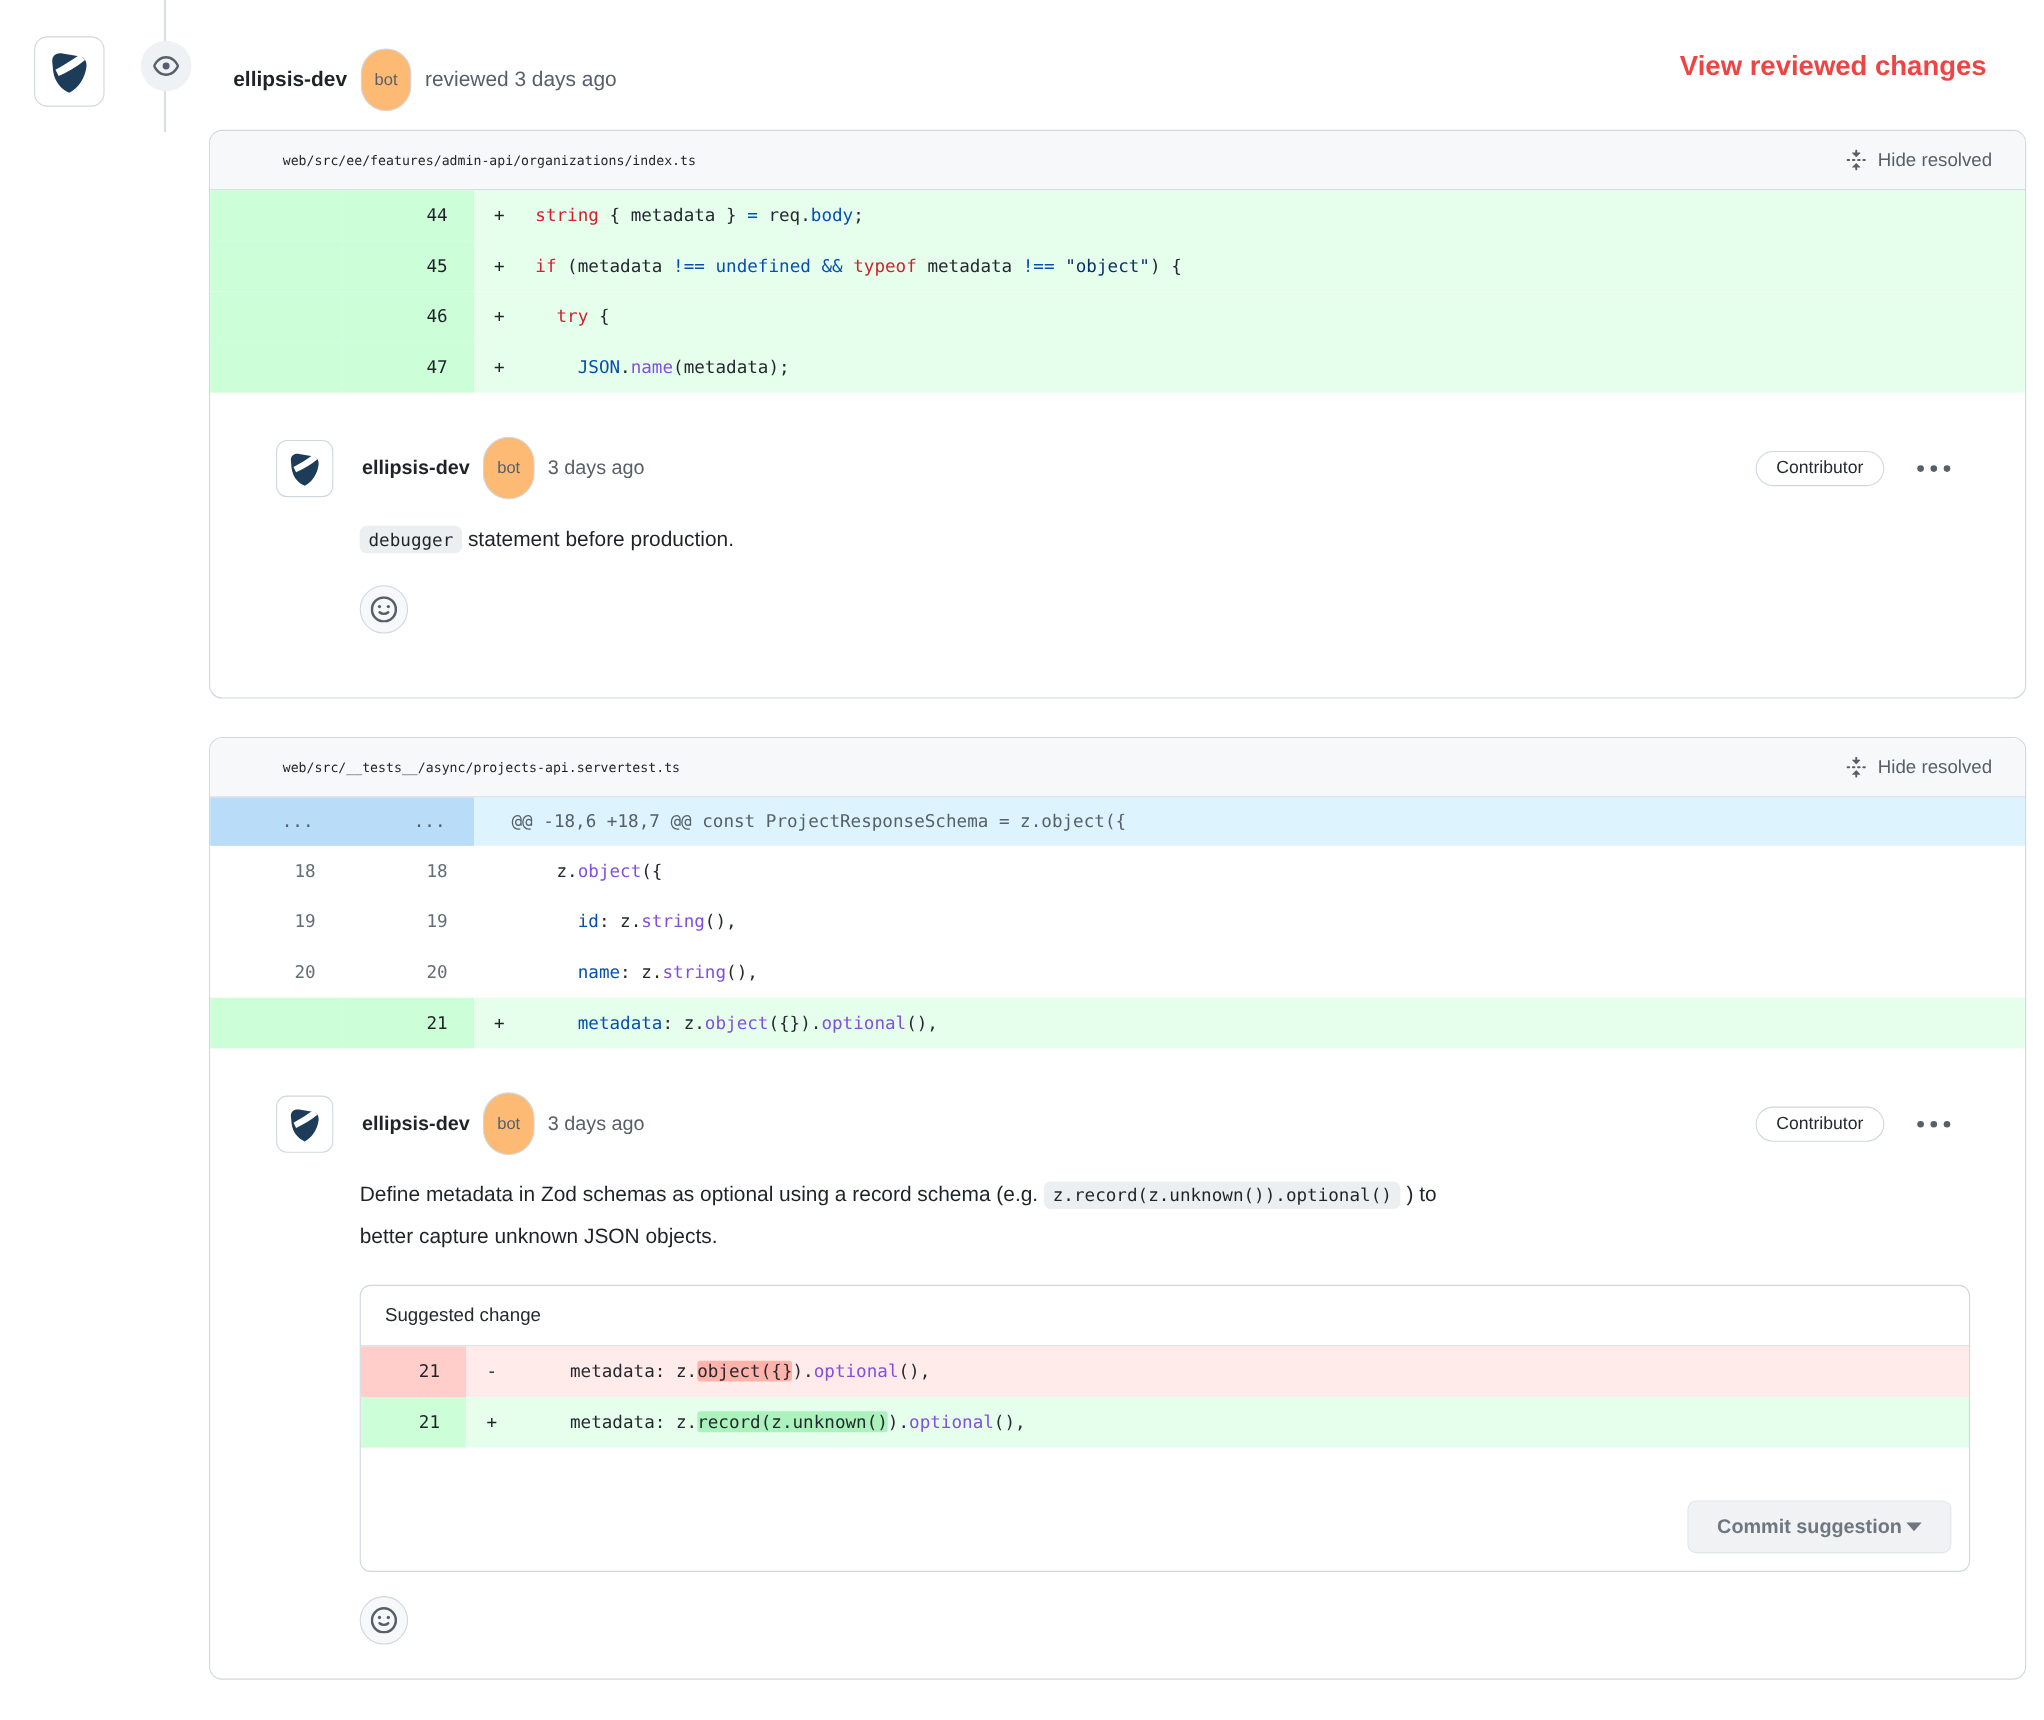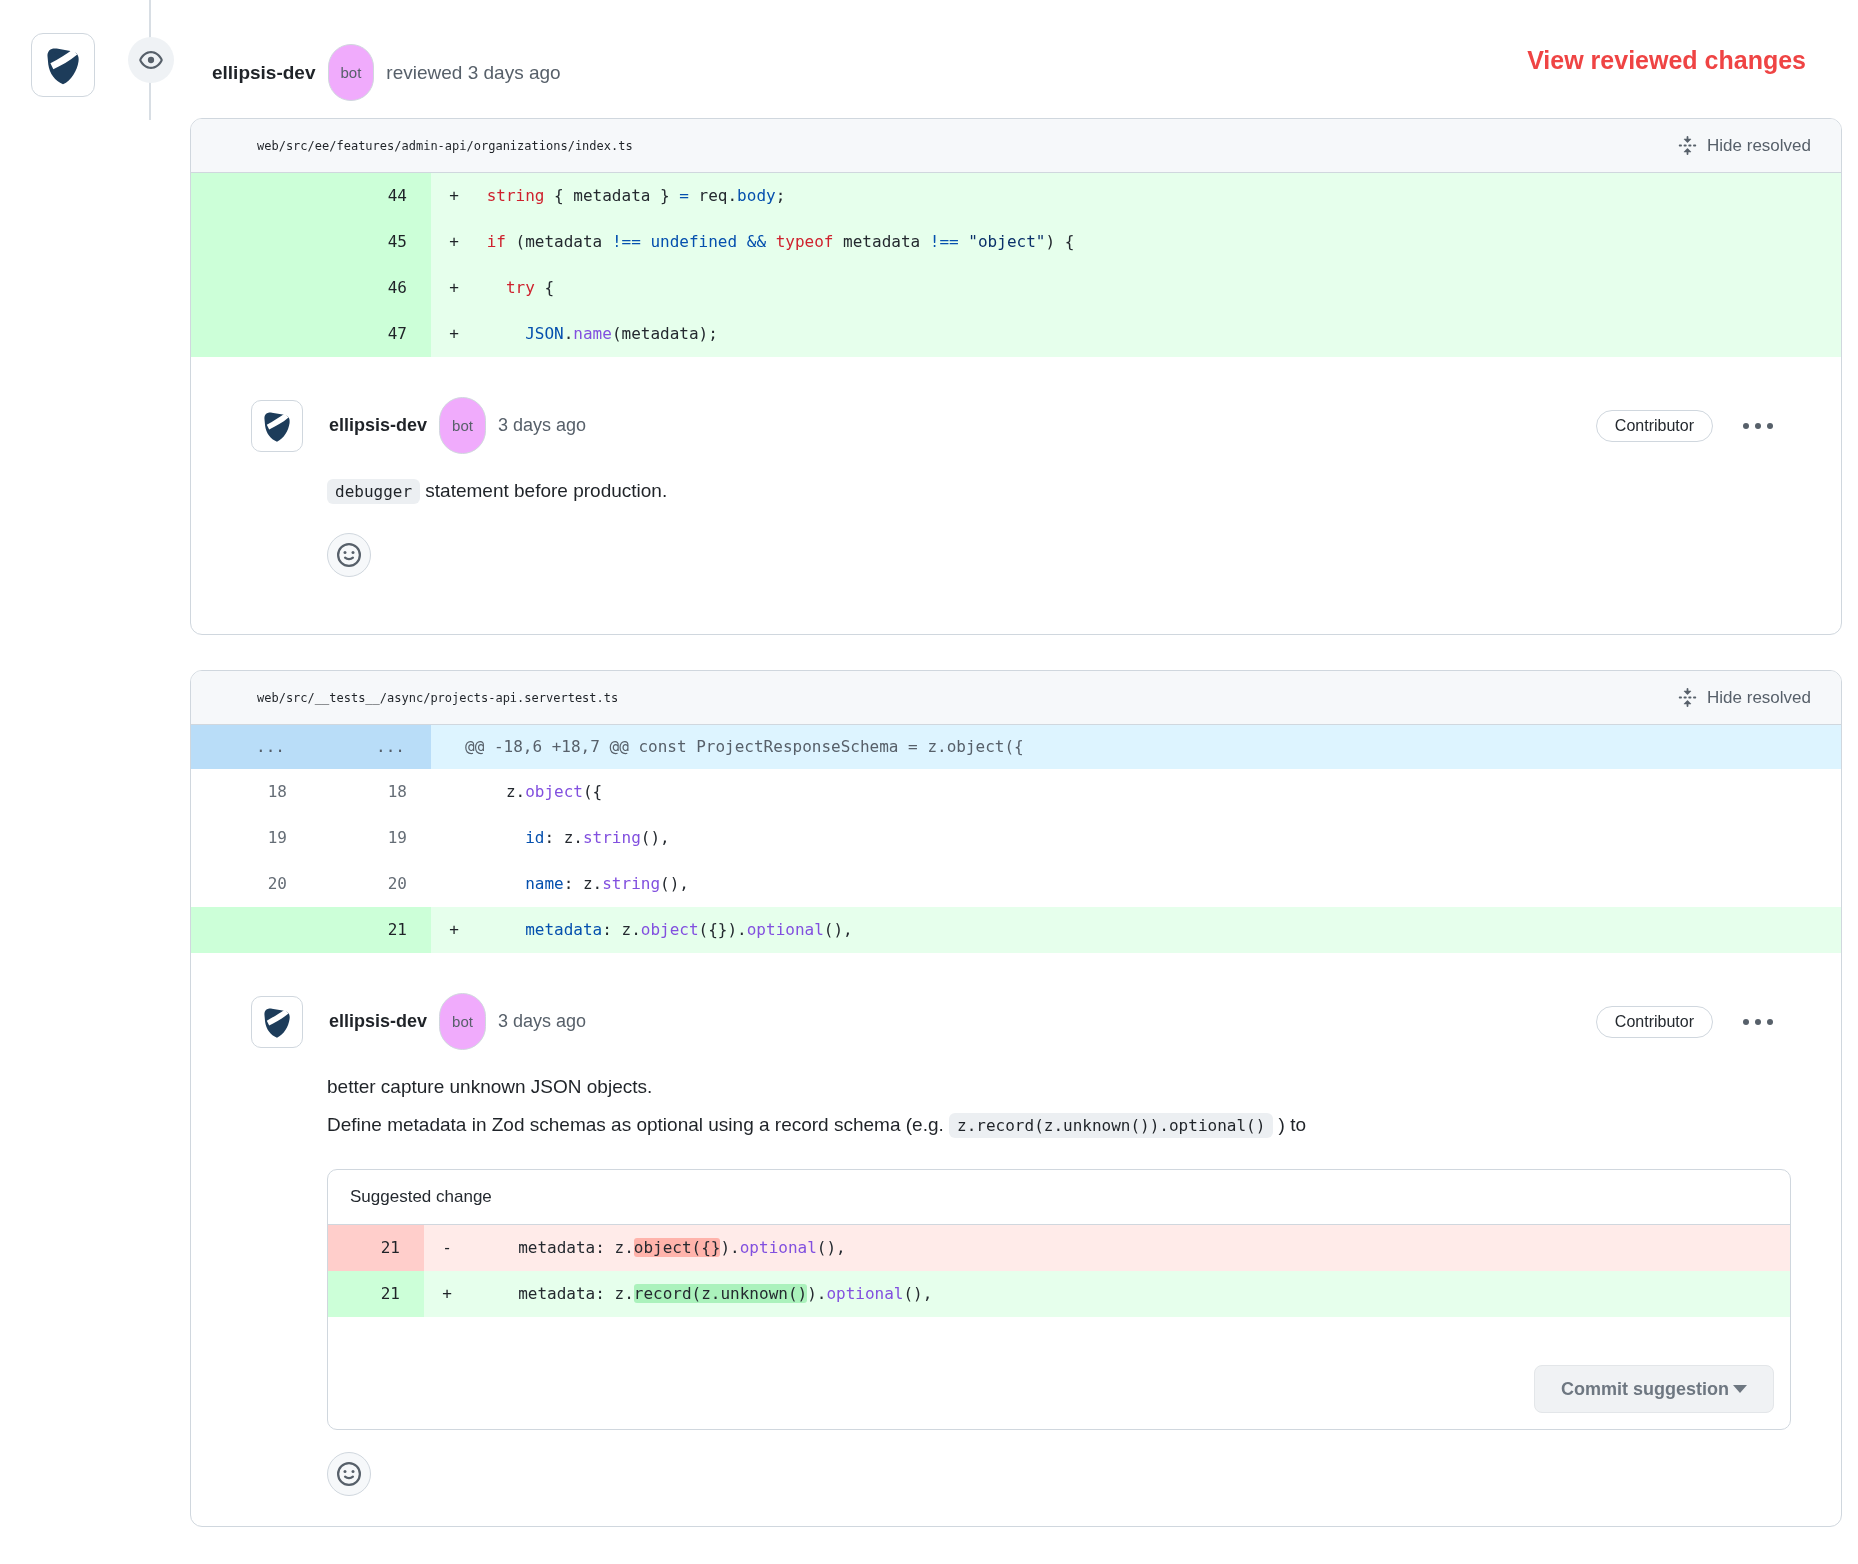--- a/index.html
+++ b/index.html
@@ -6,21 +6,21 @@
   #page{position:relative;width:1858px;height:1564px;background:#fff;
         font-family:"Liberation Sans",sans-serif;color:#1f2328;overflow:hidden;}
   .timeline{position:absolute;left:149px;top:0;width:2px;height:120px;background:#d8dee4;}
   
   .avatar-lg{position:absolute;left:31px;top:33px;width:62px;height:62px;background:#fff;
              border:1px solid #d0d7de;border-radius:12px;display:flex;align-items:center;justify-content:center;}
   .badge-eye{position:absolute;left:128px;top:37px;width:46px;height:46px;border-radius:50%;
              background:#eff2f5;display:flex;align-items:center;justify-content:center;}
   .rev-head{position:absolute;left:212px;top:44px;display:flex;align-items:center;gap:12px;font-size:19px;}
   .author{font-weight:bold;color:#1f2328;}
-  .pill{border:1px solid #d0d7de;border-radius:999px;padding:19px 12px;font-size:15px;color:#57606a;background:#f0abfc;}
+  .pill{border:1px solid #d0d7de;border-radius:999px;padding:19px 12px;font-size:15px;color:#57606a;background:#fdba74;}
   .muted{color:#57606a;}
   .view-link{position:absolute;right:52px;top:46px;font-size:25px;font-weight:700;color:#ef4444;cursor:pointer;}
   
   .card{position:absolute;left:190px;width:1652px;background:#fff;border:1px solid #d0d7de;
         border-radius:12px;overflow:hidden;box-sizing:border-box;}
   #card1{top:118px;height:517px;}
   #card2{top:670px;height:857px;}
   .file-header{height:54px;background:#f6f8fa;border-bottom:1px solid #d0d7de;display:flex;
                align-items:center;padding:0 30px 0 30px;box-sizing:border-box;}
   .file-path{font-family:"DejaVu Sans Mono",monospace;font-size:12px;color:#1f2328;padding-left:36px;}
@@ -250,22 +250,22 @@
           <span class="muted">3 days ago</span>
         </div>
         <span class="contrib">Contributor</span>
         <span class="kebab">
             <i></i>
             <i></i>
             <i></i>
           </span>
       </div>
       <div class="c-body">
+          <div class="body-line">Define metadata in Zod schemas as optional using a record schema (e.g. <code class="chip">z.record(z.unknown()).optional()</code> ) to</div>
           <div class="body-line">better capture unknown JSON objects.</div>
-          <div class="body-line">Define metadata in Zod schemas as optional using a record schema (e.g. <code class="chip">z.record(z.unknown()).optional()</code> ) to</div>
         </div>
 
       <div class="sug-box">
         <div class="sug-label">Suggested change</div>
         <div>
             <div class="sug-row del">
               <div class="gut">21</div>
               <div class="code-cell">
                 <span class="marker">-</span>
                 <pre class="codeline"><span style="color: rgb(36, 41, 47);">     metadata: z.</span><span class="hl-del" style="color: rgb(36, 41, 47);">object({}</span><span style="color: rgb(36, 41, 47);">).</span><span style="color: rgb(130, 80, 223);">optional</span><span style="color: rgb(36, 41, 47);">(),</span></pre>

